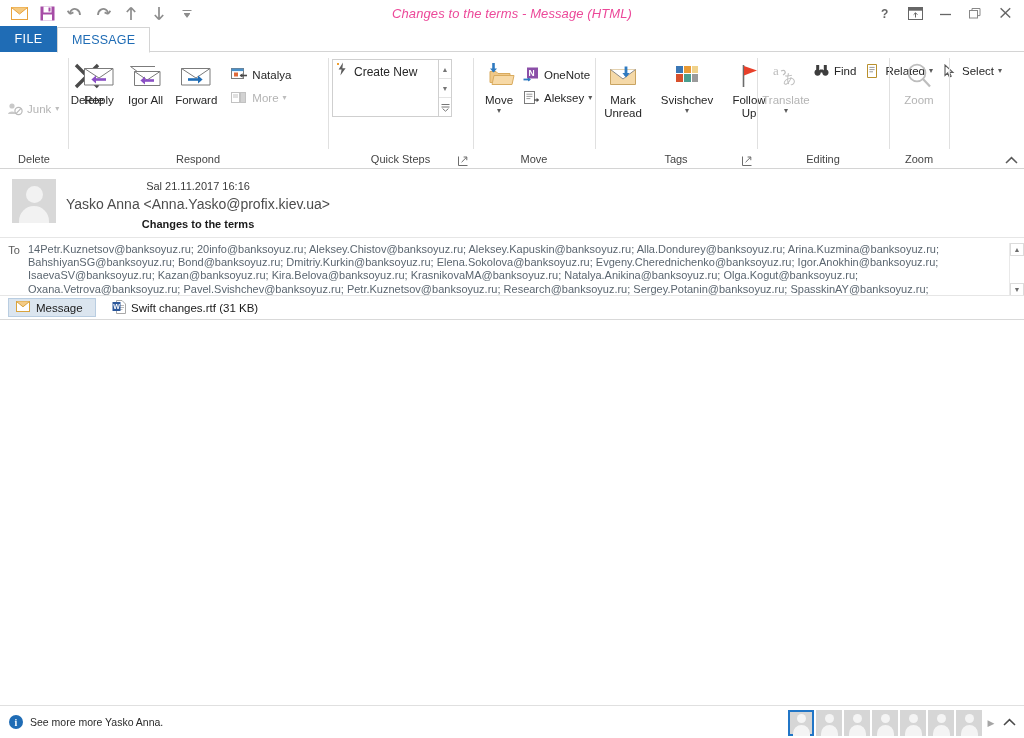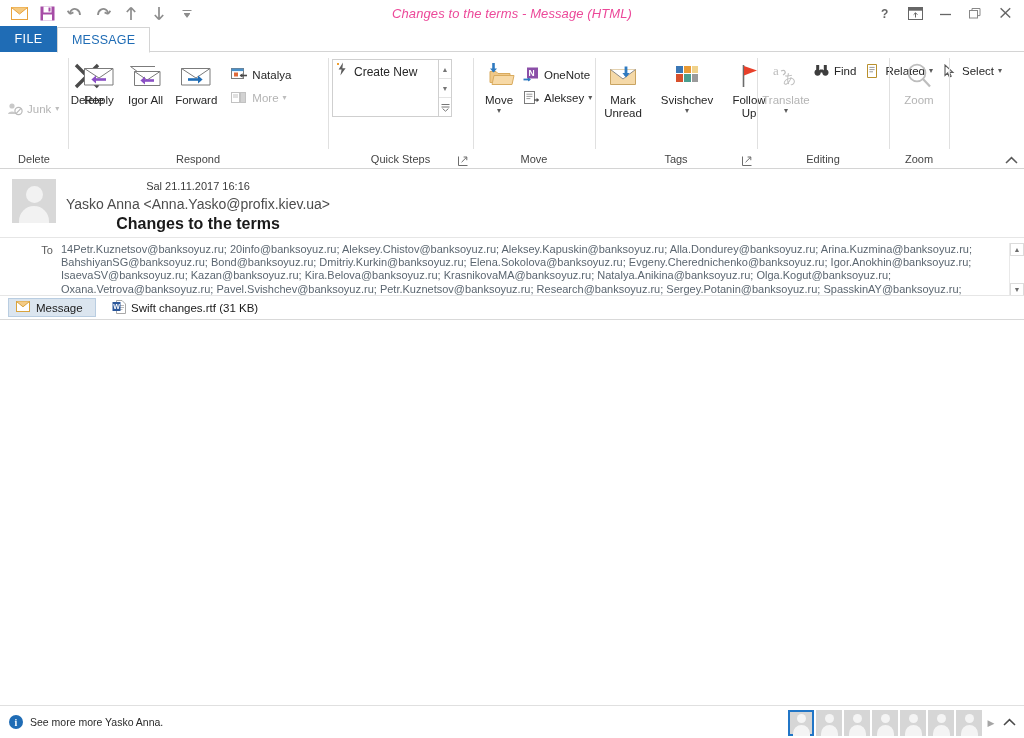--- a/index.html
+++ b/index.html
@@ -97,26 +97,26 @@
 
   
   .msg-head { flex:0 0 69px; display:flex; padding:8px 0 0 0; background:#fff; position:relative; }
   .msg-head:after { content:""; position:absolute; left:0; right:0; bottom:0; height:1px; background:#e6e6e6; }
   .avatar-big { width:44px; height:44px; margin:2px 10px 0 12px; background:#d8d8d8; position:relative; overflow:hidden; flex:0 0 44px;}
   .avatar-big .head { position:absolute; width:17px; height:17px; border-radius:50%; background:#f2f2f2; left:13.5px; top:7px; }
   .avatar-big .body { position:absolute; width:30px; height:20px; border-radius:15px 15px 0 0; background:#f2f2f2; left:7px; top:27px; }
   .mh-lines { padding-top:2px;text-align:center; }
   .mh-date { font-size:11px; color:#3b3b3b; line-height:15px; }
   .mh-from { font-size:14px; color:#4c4c4c; line-height:21px; font-weight:400; }
-  .mh-subject { font-size:16px; color:#1a1a1a; font-weight:bold; line-height:18px; }
+  .mh-subject { font-size:11px; color:#1a1a1a; font-weight:bold; line-height:18px; }
 
   
   .to-area { flex:0 0 56px; display:flex; position:relative; background:#fff; padding:5px 0 0 0; }
   .to-area:after { content:""; position:absolute; left:0; right:0; bottom:0; height:1px; background:#e6e6e6; }
-  .to-label { width:28px; text-align:center; font-size:11px; color:#5a5a5a; padding-top:1px; flex:0 0 28px;margin-left:33px; }
+  .to-label { width:28px; text-align:center; font-size:11px; color:#5a5a5a; padding-top:1px; flex:0 0 28px; }
   .to-list { flex:1; padding-right:6px; }
   .to-line { font-size:11px; color:#5b6670; line-height:13.2px; white-space:nowrap; }
   .to-scroll { width:15px; flex:0 0 15px; display:flex; flex-direction:column; align-items:center;
     border-left:1px solid #e9e9e9; }
   .ts-btn { width:14px; height:13px; border:1px solid #dcdcdc; background:#fff; display:flex;
     align-items:center; justify-content:center; color:#6d6d6d; font-size:7px; }
   .ts-track { flex:1; width:14px; }
 
   
   .att-bar { flex:0 0 24px; display:flex; align-items:center; gap:0; background:#fff;

